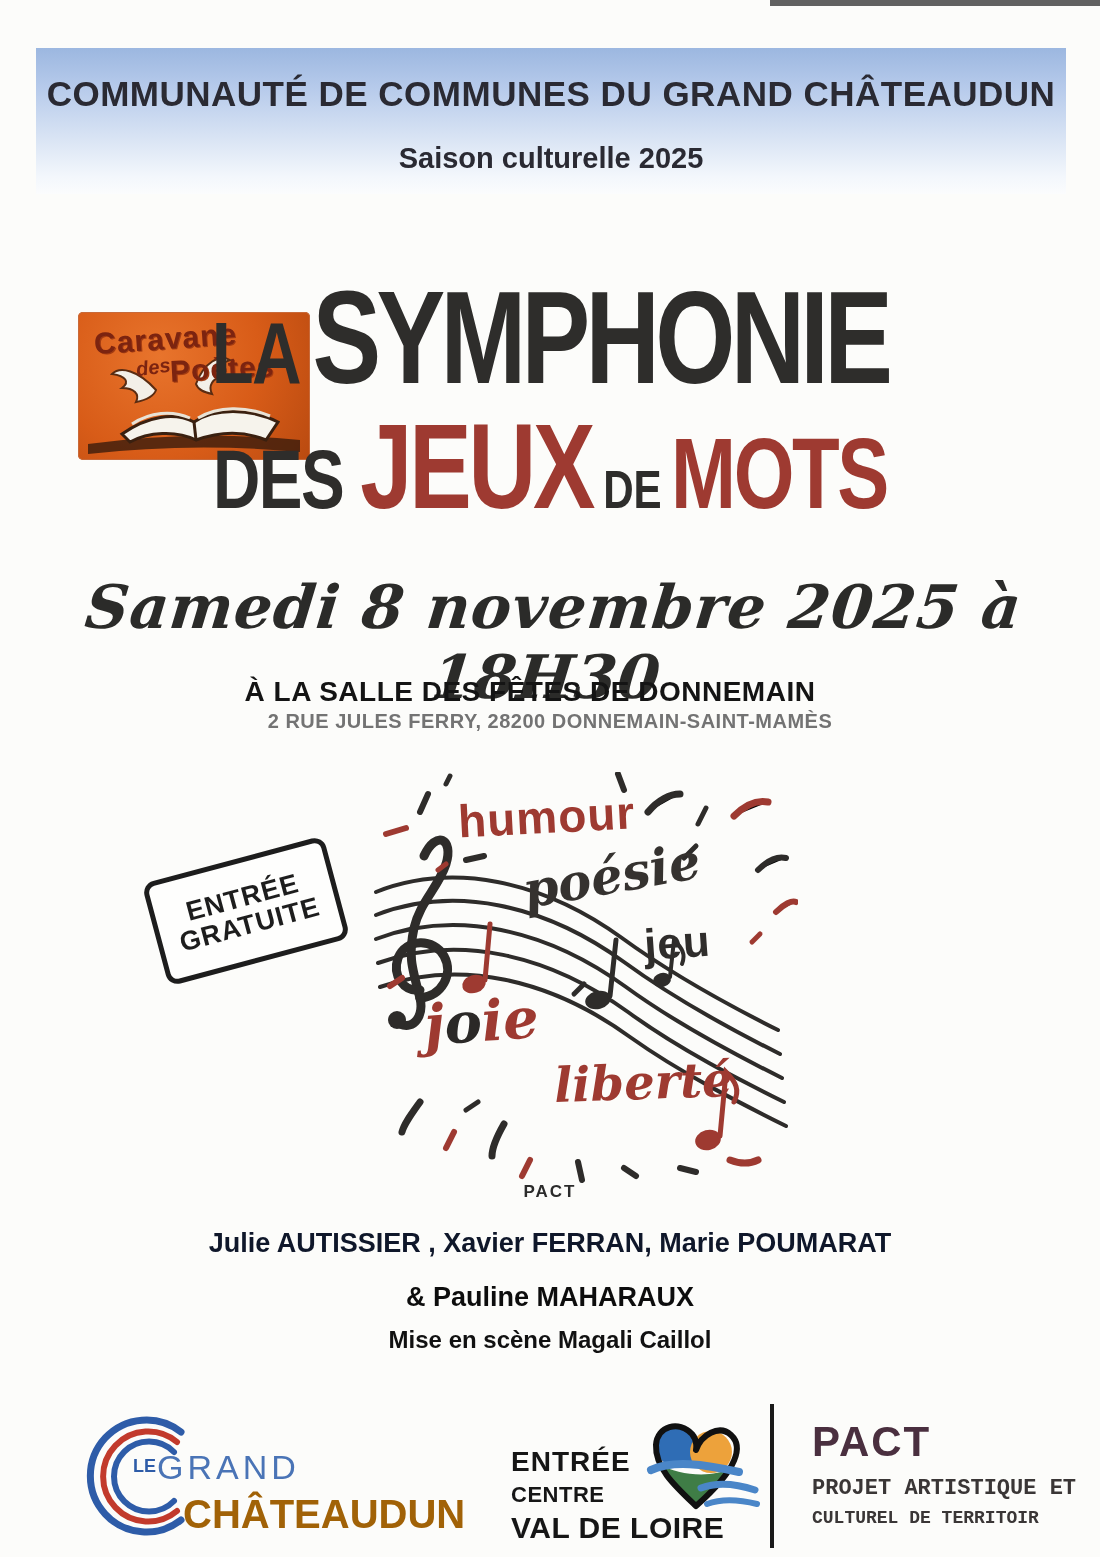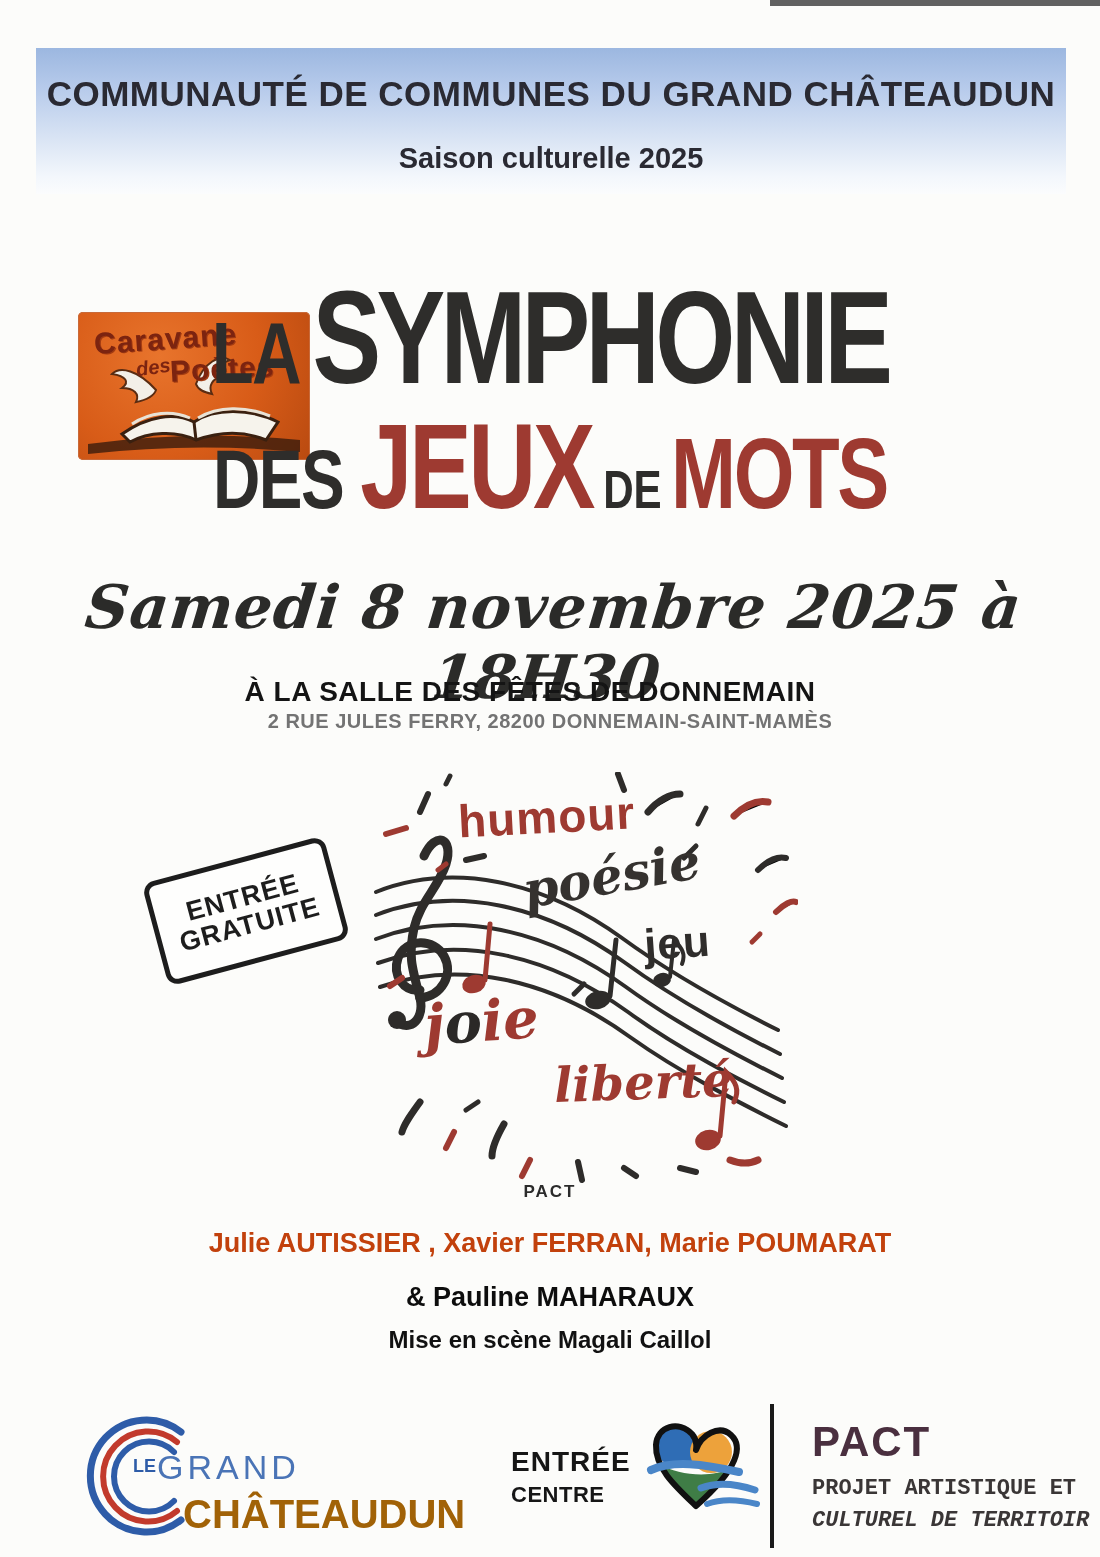--- a/index.html
+++ b/index.html
@@ -92,21 +92,21 @@
   .w-joie{left:62px;top:216px;font-size:56px;font-weight:700;font-style:italic;
     font-family:"DejaVu Serif",serif;color:#9e3a31;transform:rotate(-4deg);}
   .w-joie .o{color:#2b2927;}
   .w-liberte{left:192px;top:282px;font-size:48px;font-weight:700;font-style:italic;
     font-family:"DejaVu Serif",serif;color:#9e3a31;transform:rotate(-2deg);}
 
   
   .avec{left:0;top:1182px;width:1100px;text-align:center;
     font-size:17px;font-weight:900;letter-spacing:2px;color:#2b2b2b;}
   .credit1{left:0;top:1228px;width:1100px;text-align:center;
-    font-size:27px;font-weight:800;color:#c2410c;}
+    font-size:27px;font-weight:800;color:#0f172a;}
   .credit2{left:0;top:1282px;width:1100px;text-align:center;
     font-size:27px;font-weight:800;color:#0d0d0d;}
   .credit3{left:0;top:1326px;width:1100px;text-align:center;
     font-size:24px;font-weight:700;color:#111;}
 
   
   .chateaudun{left:85px;top:1406px;width:350px;height:145px;}
   .chateaudun .le{position:absolute;left:48px;top:50px;font-size:18px;font-weight:800;color:#2e5ca8;}
   .chateaudun .grand{position:absolute;left:72px;top:42px;font-size:34px;font-weight:400;
     letter-spacing:4px;color:#4a74b6;}
@@ -120,21 +120,21 @@
   .region svg{position:absolute;left:138px;top:8px;}
 
   .footer-divider{left:770px;top:1404px;width:4px;height:144px;background:#1a1a1a;}
 
   .pact{left:812px;top:1410px;width:290px;height:140px;}
   .pact .name{position:absolute;left:0;top:8px;font-size:42px;font-weight:900;
     letter-spacing:2px;color:#4a2f3f;}
   .pact .s1{position:absolute;left:0;top:66px;font-family:"Liberation Mono",monospace;
     font-size:22px;font-weight:700;color:#3a3636;white-space:nowrap;}
   .pact .s2{position:absolute;left:0;top:98px;font-family:"Liberation Mono",monospace;
-    font-size:22px;font-weight:700;color:#3a3636;white-space:nowrap;font-style:italic;}
+    font-size:18px;font-weight:700;color:#3a3636;white-space:nowrap;}
 </style>
 </head>
 <body>
 
 <div class="page">
 
   <div class="abs scan-artifact"></div>
 
   <div class="abs banner">
     <div class="banner-line1">COMMUNAUTÉ DE COMMUNES DU GRAND CHÂTEAUDUN</div>
@@ -260,20 +260,21 @@
       <path d="M89 46 A 35 35 0 1 0 89 95" fill="none" stroke="#2e5ca8" stroke-width="6" stroke-linecap="round"></path>
     </svg>
     <span class="le">LE</span>
     <span class="grand">GRAND</span>
     <span class="name">CHÂTEAUDUN</span>
   </div>
 
   <div class="abs region">
     <span class="r1">ENTRÉE</span>
     <span class="r2">CENTRE</span>
+    <span class="r3">VAL DE LOIRE</span>
     <svg width="125" height="110" viewBox="0 0 125 110">
       <circle cx="34" cy="32" r="21" fill="#2f6db5"></circle>
       <circle cx="68" cy="38" r="21" fill="#eda23b"></circle>
       <path d="M16 50 L53 94 L88 54 C70 64 36 62 16 50 Z" fill="#3f7d46"></path>
       <path d="M53 92 C32 72 12 54 13 31 C14 12 36 6 49 20 C55 27 53 36 53 36 C58 21 76 10 88 21 C100 32 96 54 53 92 Z" fill="none" stroke="#111111" stroke-width="6" stroke-linejoin="round"></path>
       <path d="M8 56 C 30 46, 60 50, 96 58" stroke="#4a86c8" stroke-width="8" fill="none" stroke-linecap="round"></path>
       <path d="M58 74 C 74 68, 94 70, 112 76" stroke="#4a86c8" stroke-width="7" fill="none" stroke-linecap="round"></path>
       <path d="M64 90 C 80 84, 98 86, 114 90" stroke="#4a86c8" stroke-width="6" fill="none" stroke-linecap="round"></path>
     </svg>
   </div>

